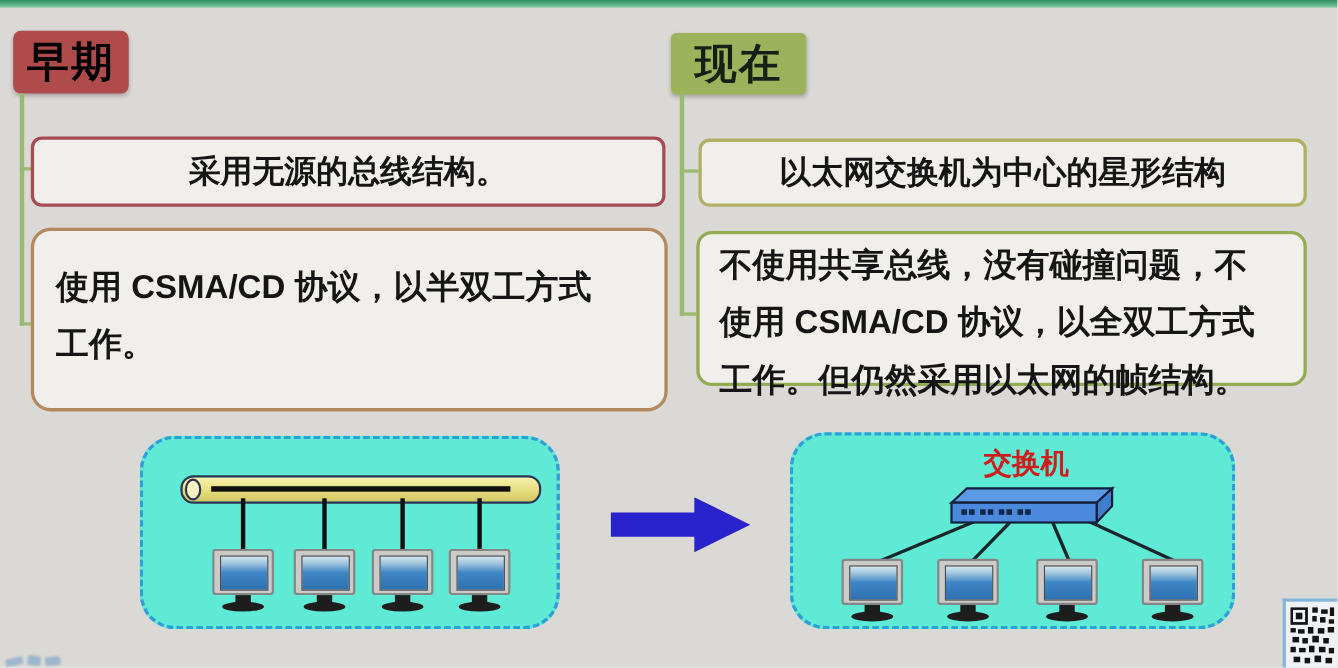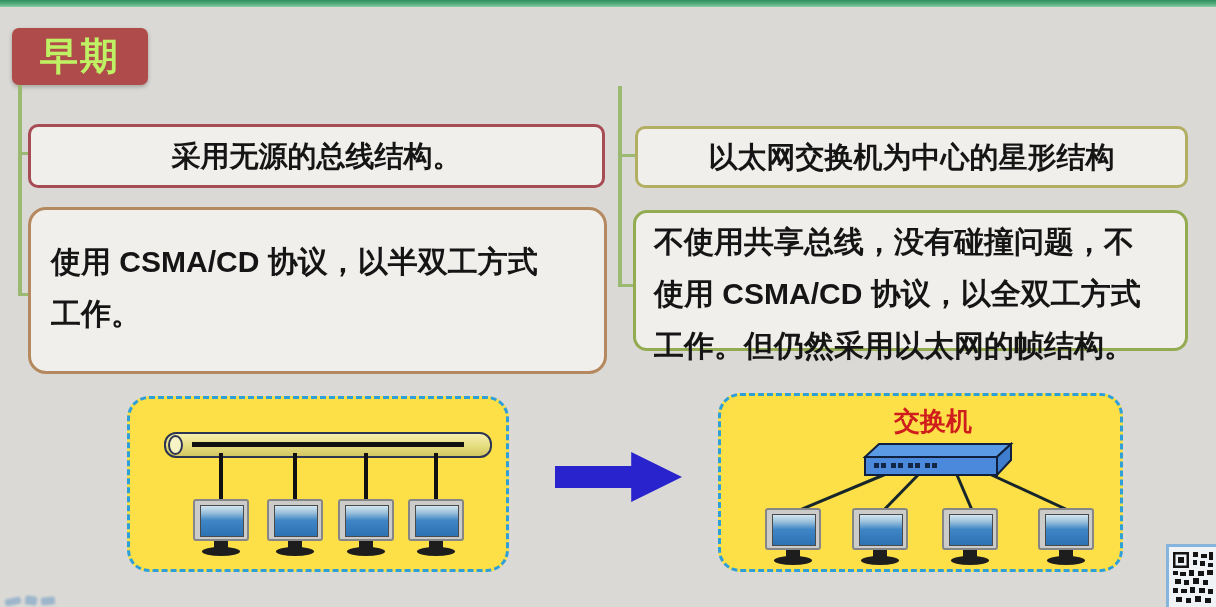--- a/index.html
+++ b/index.html
@@ -12,39 +12,39 @@
   .top-bar{
     position:absolute; left:0; top:0; width:1216px; height:7px;
     background:linear-gradient(180deg,#2f8f5f,#63b787 70%,#8fcdaa);
   }
   
   .badge{
     position:absolute; display:flex; align-items:center; justify-content:center;
     font-weight:700; font-size:38px; letter-spacing:2px;
     border-radius:7px; box-shadow:0 2px 4px rgba(0,0,0,.25);
   }
-  .badge-early{ left:12px; top:28px; width:136px; height:57px; background:#b04b4b; color:#bef264; }
+  .badge-early{ left:12px; top:28px; width:105px; height:57px; background:#b04b4b; color:#000000; }
   .badge-now  { left:610px; top:30px; width:123px; height:56px; background:#9cb35c; color:#182015; border-radius:5px;}
   
   .branch{ position:absolute; background:#9aba72; }
   
   .box{
     position:absolute; box-sizing:border-box; background:#f0efeb;
     border-style:solid; border-width:3px; border-radius:12px;
     font-weight:700; font-size:30px; line-height:52px; white-space:pre-line;
   }
   .box-center{ display:flex; align-items:center; justify-content:center; text-align:center; font-size:29px; }
   .box-e1{ left:28px;  top:124px; width:577px; height:64px;  border-color:#a74b55; border-radius:10px;}
   .box-e2{ left:28px;  top:207px; width:579px; height:167px; border-color:#b5895f; border-radius:18px; padding:26px 20px 17px;}
   .box-n1{ left:635px; top:126px; width:553px; height:62px;  border-color:#b2af63; border-radius:10px;}
   .box-n2{ left:633px; top:210px; width:555px; height:141px; border-color:#93ab51; border-radius:14px; padding:3px 18px 0;}
   
   .panel{
-    position:absolute; box-sizing:border-box; background:#fde047;
-    border:3px dashed #2f9fd8; border-radius:22px;
+    position:absolute; box-sizing:border-box; background:#5eead4;
+    border:3px dashed #2f9fd8; border-radius:32px;
   }
   .panel-bus { left:127px; top:396px; width:382px; height:176px; }
   .panel-star{ left:718px; top:393px; width:405px; height:179px; }
   
   .bus-tube{
     position:absolute; left:34px; top:33px; width:324px; height:22px;
     background:linear-gradient(180deg,#f6f0ac,#e6dd80 55%,#d2c660);
     border:2px solid #2c3552; border-radius:12px;
   }
   .bus-cap{
@@ -94,20 +94,21 @@
   <div class="top-bar"></div>
 
   <div class="badge badge-early">早期</div>
   <div class="branch" style="left:18px; top:85px; width:4px; height:211px;"></div>
   <div class="branch" style="left:18px; top:152px; width:12px; height:3px;"></div>
   <div class="branch" style="left:18px; top:293px; width:12px; height:3px;"></div>
   <div class="box box-center box-e1">采用无源的总线结构。</div>
   <div class="box box-e2">使用 CSMA/CD 协议，以半双工方式
 工作。</div>
 
+  <div class="badge badge-now">现在</div>
   <div class="branch" style="left:618px; top:86px; width:4px; height:201px;"></div>
   <div class="branch" style="left:618px; top:154px; width:17px; height:3px;"></div>
   <div class="branch" style="left:618px; top:284px; width:15px; height:3px;"></div>
   <div class="box box-center box-n1">以太网交换机为中心的星形结构</div>
   <div class="box box-n2">不使用共享总线，没有碰撞问题，不
 使用 CSMA/CD 协议，以全双工方式
 工作。但仍然采用以太网的帧结构。</div>
 
   <div class="panel panel-bus" id="bus-panel">
     <div class="bus-tube">

